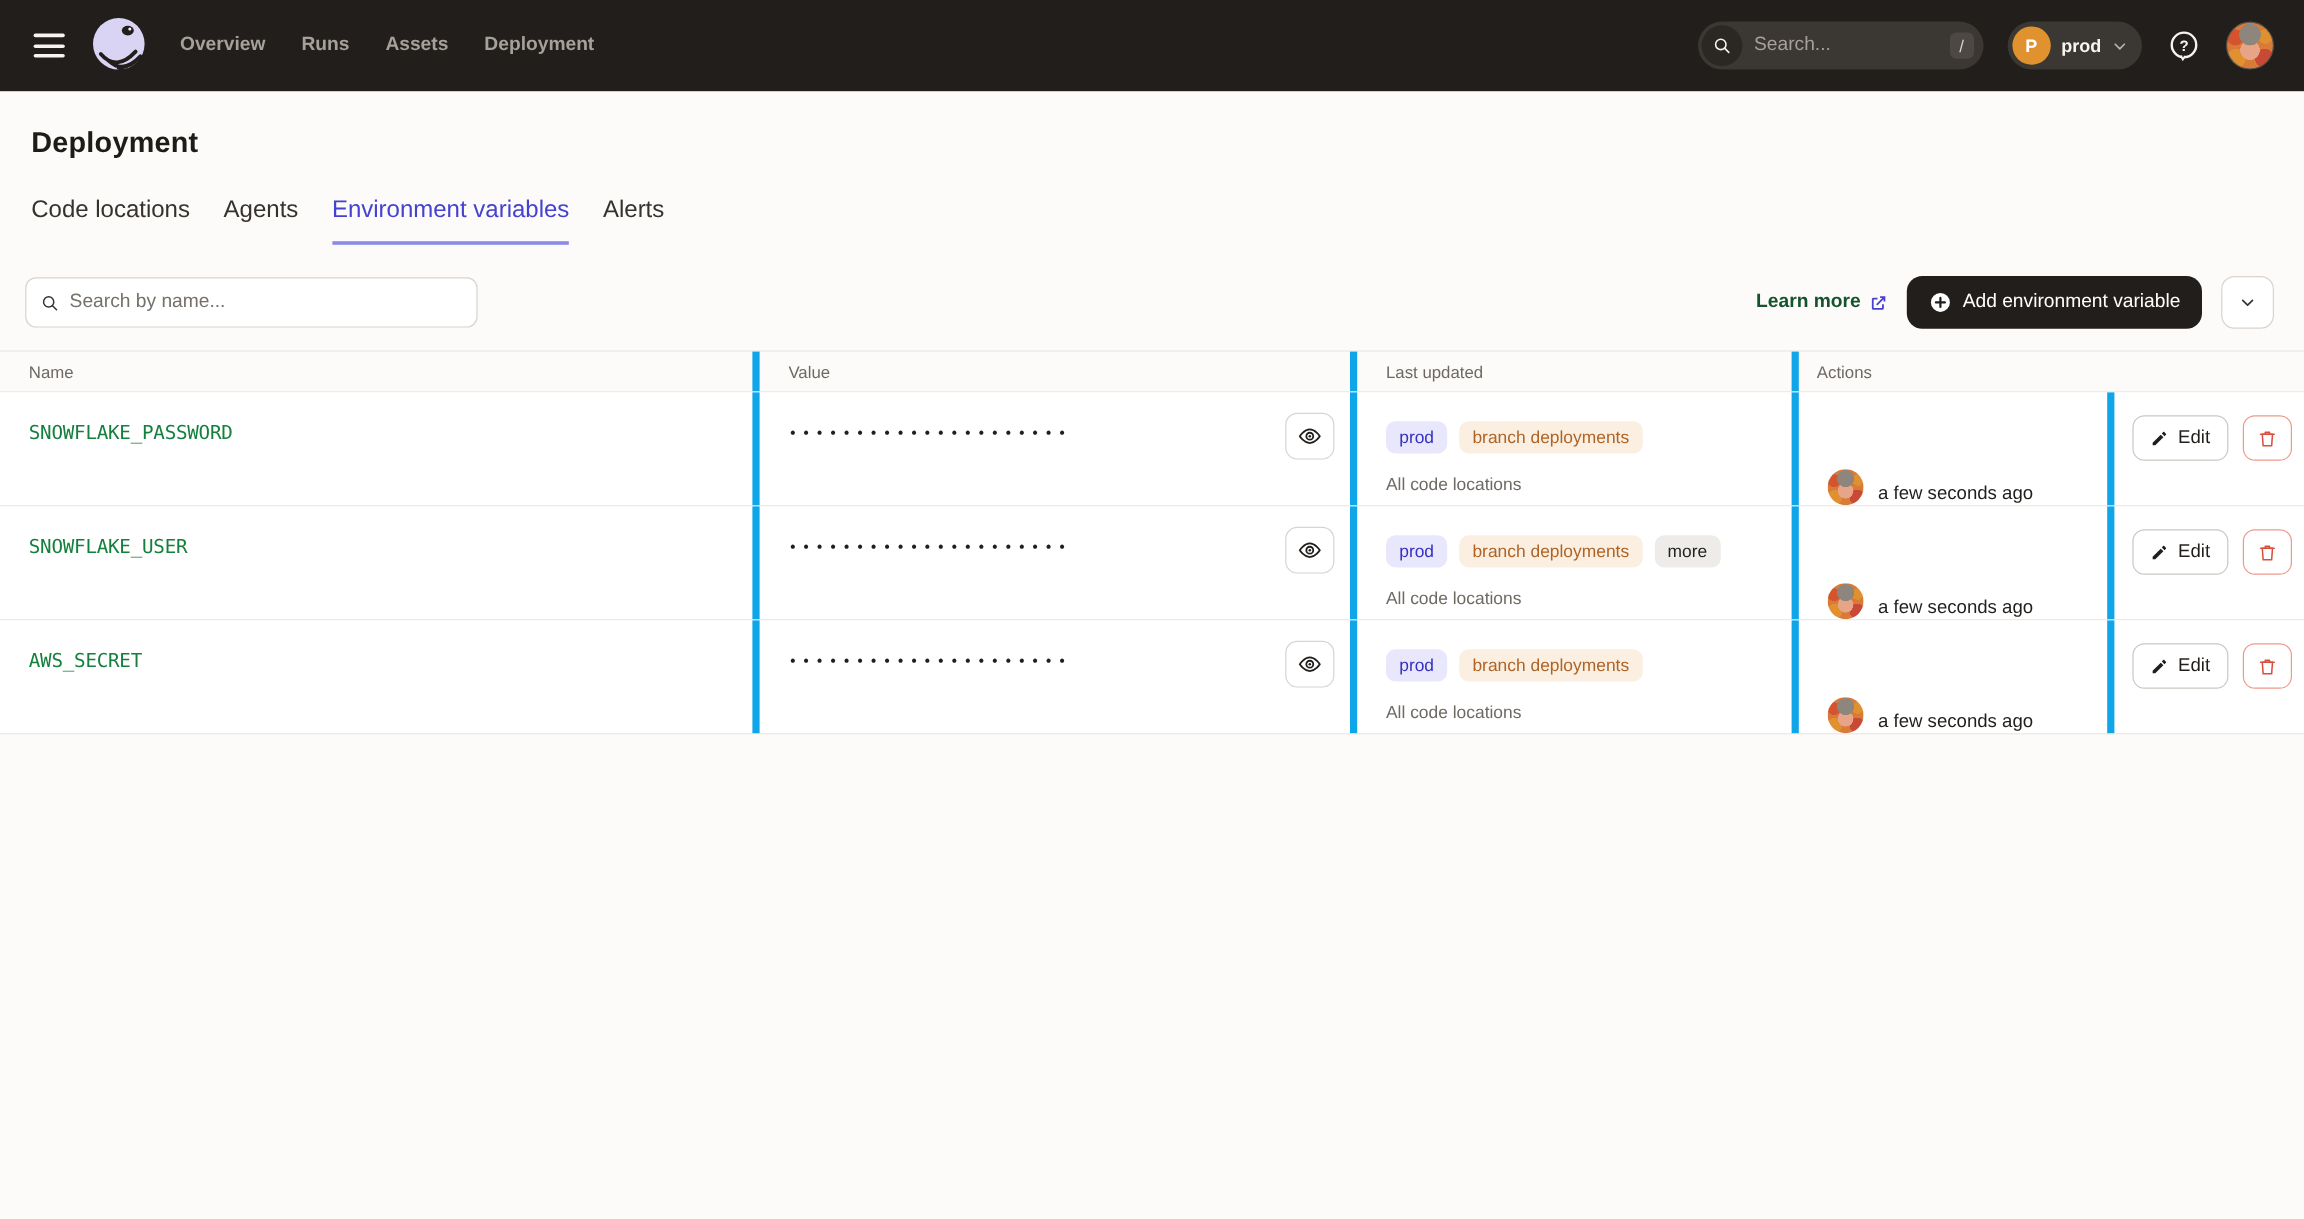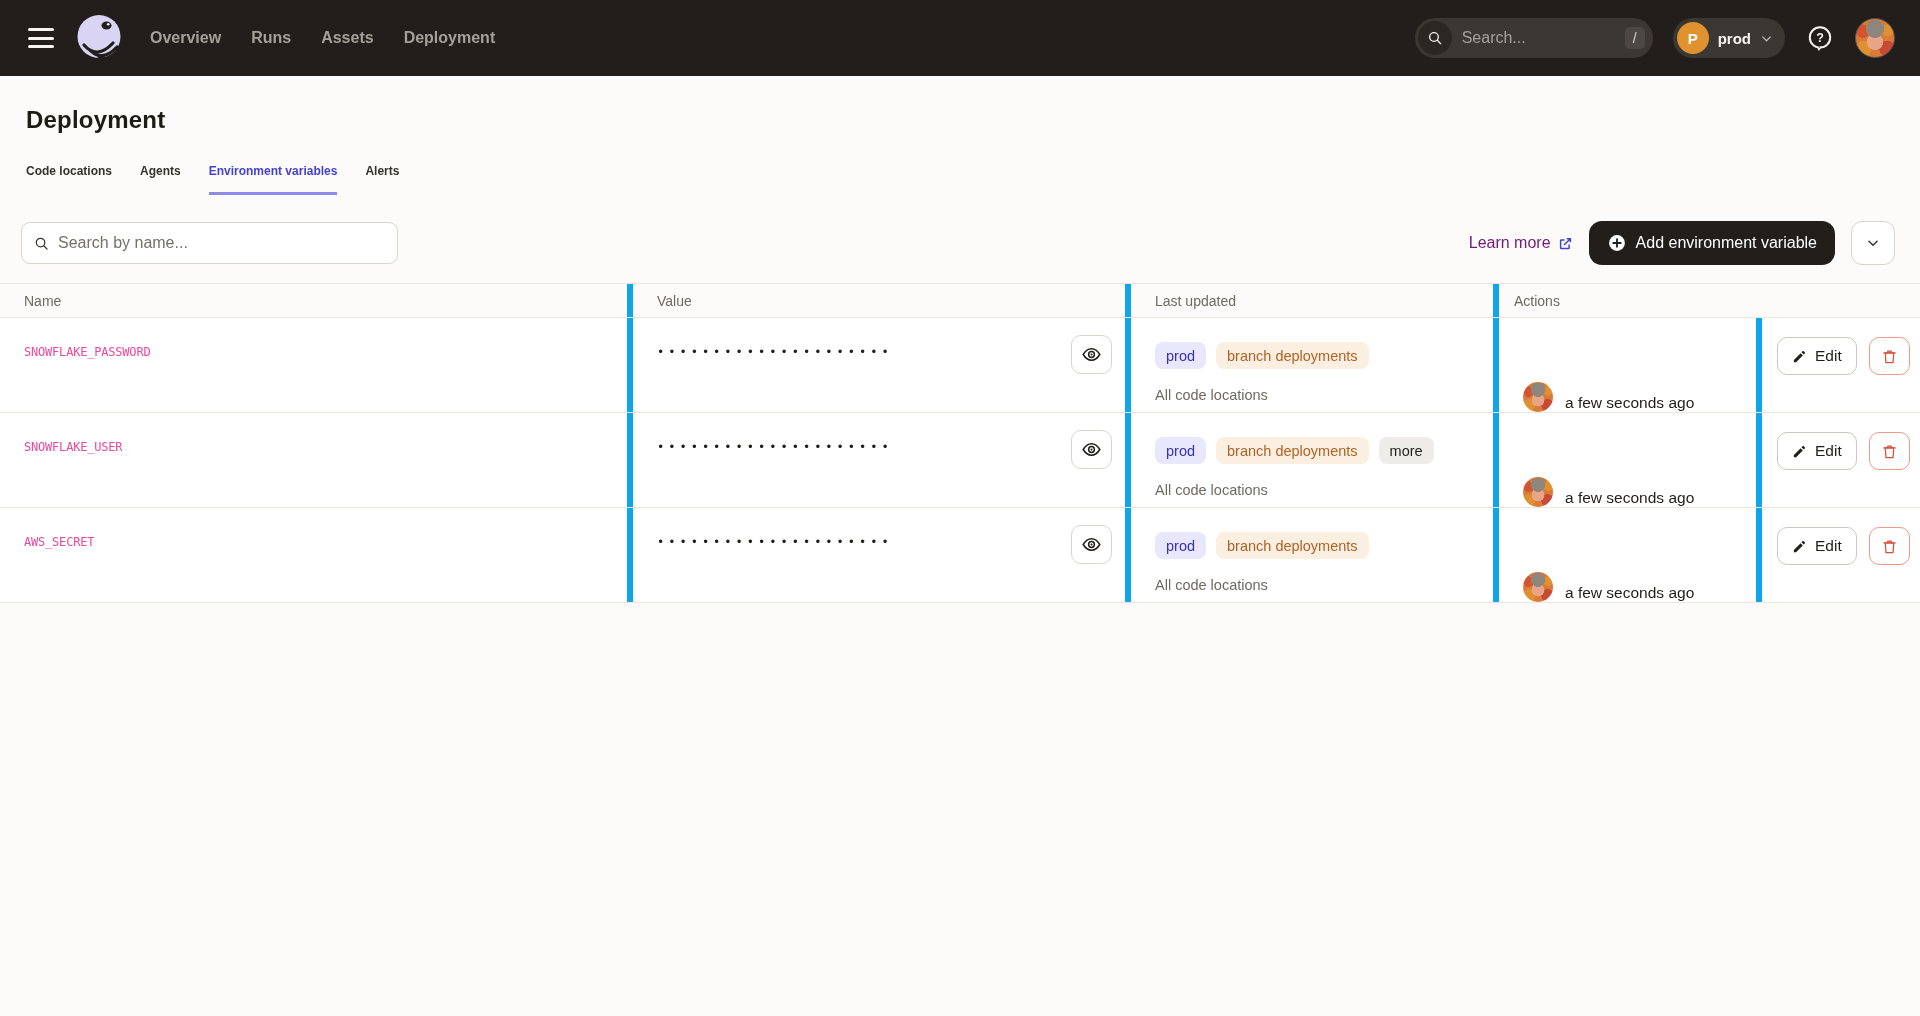--- a/index.html
+++ b/index.html
@@ -34,44 +34,44 @@
       radial-gradient(circle at 84% 30%, #E0902F 0 14%, transparent 15%),
       radial-gradient(circle at 20% 78%, #E0902F 0 18%, transparent 19%),
       radial-gradient(circle at 82% 78%, #C84A35 0 18%, transparent 19%),
       #D97B38; }
 
   
   .page-header { padding:30px 26px 0; }
   .page-title { font-size:24px; font-weight:700; color:#1F1C18; letter-spacing:.2px; }
 
   .tabs { display:flex; gap:28px; padding:30px 26px 0; }
-  .tab { font-size:12px; font-weight:700; color:#36322E; padding-bottom:14px; cursor:pointer; border-bottom:3px solid transparent; }
+  .tab { font-size:20px; font-weight:400; color:#36322E; padding-bottom:14px; cursor:pointer; border-bottom:3px solid transparent; }
   .tab.active { color:#4442CF; border-bottom-color:#8D89E8; }
 
   
   .toolbar { display:flex; align-items:center; padding:26px 25px 18px 21px; }
   .table-search { width:377px; height:42px; border:1px solid #D8D4CE; border-radius:9px; background:#FFFFFF; display:flex; align-items:center; padding:0 12px; gap:9px; }
   .table-search input { border:none; outline:none; flex:1; font-size:16px; font-family:"Liberation Sans", sans-serif; color:#36322E; background:transparent; }
   .table-search input::placeholder { color:#757069; }
   .toolbar-right { margin-left:auto; display:flex; align-items:center; gap:16px; }
-  .learn-more { color:#701a75; font-size:16px; font-weight:400; display:flex; align-items:center; gap:7px; cursor:pointer; text-decoration:none; }
+  .learn-more { color:#14532d; font-size:16px; font-weight:700; display:flex; align-items:center; gap:7px; cursor:pointer; text-decoration:none; }
   .add-btn { height:44px; background:#211E1B; color:#FFFFFF; border:none; border-radius:13px; font-size:16px; font-weight:500; font-family:"Liberation Sans", sans-serif; display:flex; align-items:center; gap:9px; padding:0 18px; cursor:pointer; }
   .chevron-btn { width:44px; height:44px; background:#FFFFFF; border:1px solid #D8D4CE; border-radius:11px; display:flex; align-items:center; justify-content:center; cursor:pointer; }
 
   
   .env-table { width:100%; }
   .thead, .tr { display:grid; grid-template-columns:633px 498px 368px 263px 1fr; }
   .thead { height:35px; border-top:1px solid #EAE7E2; border-bottom:1px solid #EAE7E2; }
   .th { font-size:14px; color:#6E6963; display:flex; align-items:center; padding-left:15px; }
   .th:first-child { padding-left:27px; }
   .th:not(:last-child), .td:not(:last-child) { border-right:6px solid #0ea5e9;padding-left:24px; }
   .tr { height:95px; background:#FFFFFF; border-bottom:1px solid #EAE7E2; }
   .td { position:relative; padding:24px 0 0 15px; }
   .td-name { padding-left:26px; }
-  .env-name { font-family:"DejaVu Sans Mono", monospace; font-size:12px; color:#ec4899; letter-spacing:-.2px; }
+  .env-name { font-family:"DejaVu Sans Mono", monospace; font-size:16px; color:#15803d; letter-spacing:-.2px; }
   .dots { font-family:"DejaVu Sans Mono", monospace; font-size:12px; letter-spacing:4px; color:#211E1B; display:inline-block; margin-top:3px; }
   .eye-btn { position:absolute; top:17px; right:13px; width:41px; height:39px; background:#FFFFFF; border:1px solid #D8D4CE; border-radius:10px; display:flex; align-items:center; justify-content:center; cursor:pointer; }
   .badges { display:flex; gap:10px; align-items:center; }
   .badge { height:27px; display:inline-flex; align-items:center; padding:0 11px; border-radius:8px; font-size:14.5px; }
   .badge-prod { background:#E9E7FC; color:#3530BF; }
   .badge-branch { background:#FBEFE1; color:#AF6326; }
   .badge-local { background:#EDECE8; color:#211E1B; }
   .locations { margin-top:18px; font-size:14.5px; color:#6E6963; }
   .td-updated { display:flex; align-items:flex-end; gap:12px; padding-left:20px; padding-top:22px; }
   .mini-avatar { width:30px; height:30px; flex:none; border:none; }

